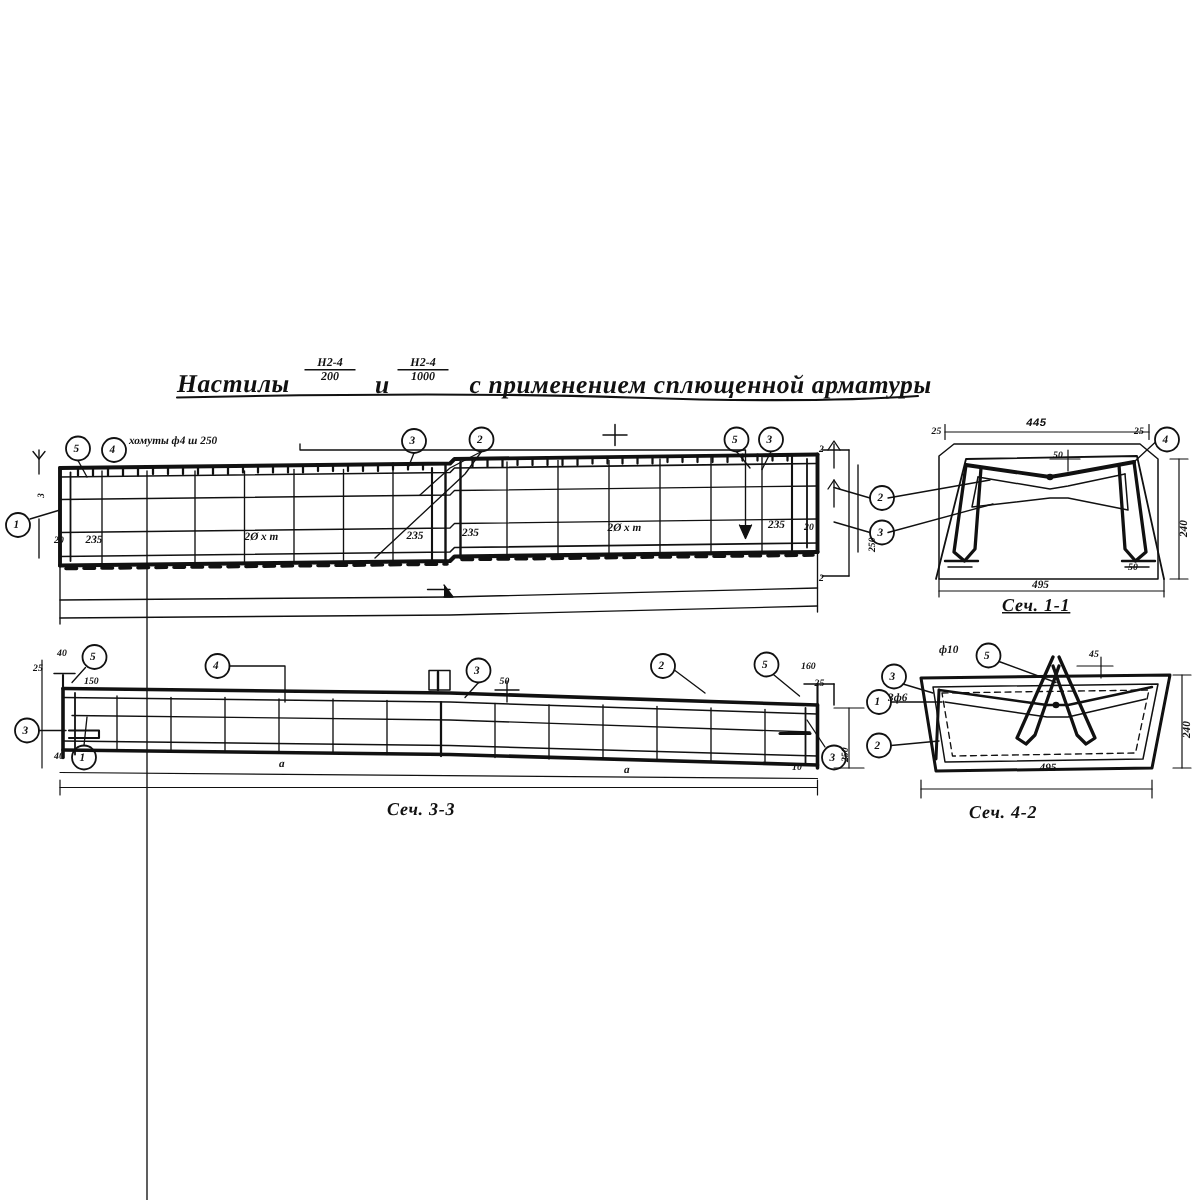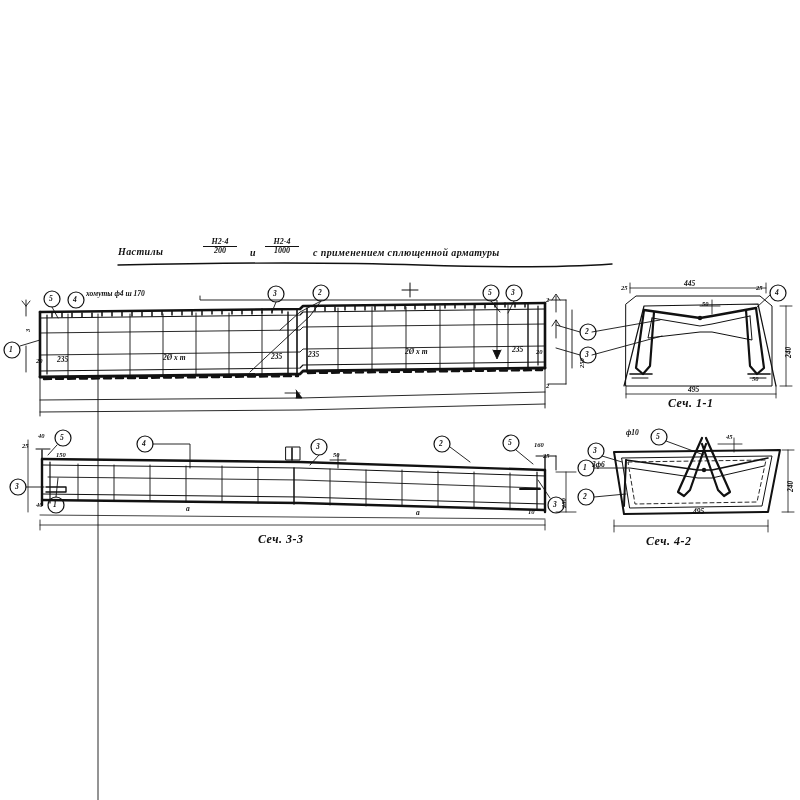--- a/index.html
+++ b/index.html
@@ -19,21 +19,21 @@
           border-top:48px solid #e9e9e9;}
   .chev-o{border-left:34px solid transparent;border-right:34px solid transparent;
           border-top:48px solid #f8d6bd;}
 
   
   #draw{position:absolute;left:0;top:0;width:800px;height:800px;}
 
   
   .lbl{position:absolute;color:#111;white-space:nowrap;
        font-family:"Liberation Serif",serif;font-style:italic;font-weight:700;}
-  .title{font-size:10px;letter-spacing:.4px;}
+  .title{font-size:17px;letter-spacing:.4px;}
   .cap{font-size:12px;letter-spacing:.5px;}
   .dim{font-size:7.5px;}
   .dim-s{font-size:6.5px;}
   .note{font-size:7.5px;}
   .frac{position:absolute;text-align:center;font-size:8px;
         font-family:"Liberation Serif",serif;font-style:italic;font-weight:700;
         color:#111;line-height:1.05;}
   .frac .bar{display:block;border-top:1.3px solid #111;}
   .rot{transform-origin:left top;}
 </style>
@@ -329,21 +329,21 @@
   <div class="lbl title" style="left:250px;top:247px;">и</div>
 
   <div class="frac" style="left:265px;top:238px;width:34px;">
     <span>Н2-4</span>
     <span class="bar"></span>
     <span>1000</span>
   </div>
 
   <div class="lbl title" style="left:313px;top:247px;">с применением сплющенной арматуры</div>
 
-  <div class="lbl note" style="left:86px;top:289px;">хомуты ф4 ш 170</div>
+  <div class="lbl note" style="left:86px;top:289px;">хомуты ф4 ш 250</div>
 
   <div class="lbl dim" style="left:57px;top:355px;">235</div>
   <div class="lbl dim" style="left:163px;top:353px;">2Ø x m</div>
   <div class="lbl dim" style="left:271px;top:352px;">235</div>
   <div class="lbl dim" style="left:308px;top:350px;">235</div>
   <div class="lbl dim" style="left:405px;top:347px;">2Ø x m</div>
   <div class="lbl dim" style="left:512px;top:345px;">235</div>
   <div class="lbl dim-s" style="left:36px;top:357px;">20</div>
   <div class="lbl dim-s" style="left:536px;top:348px;">20</div>
   <div class="lbl dim-s" style="left:546px;top:296px;">2</div>
@@ -376,28 +376,28 @@
 
   <div class="lbl dim" style="left:60px;top:433px;">5</div>
   <div class="lbl dim" style="left:142px;top:439px;">4</div>
   <div class="lbl dim" style="left:316px;top:442px;">3</div>
   <div class="lbl dim" style="left:439px;top:439px;">2</div>
   <div class="lbl dim" style="left:508px;top:438px;">5</div>
   <div class="lbl dim" style="left:15px;top:482px;">3</div>
   <div class="lbl dim" style="left:53px;top:500px;">1</div>
   <div class="lbl dim" style="left:553px;top:500px;">3</div>
 
-  <div class="lbl dim" style="left:684px;top:279px;">445</div>
+  <div class="lbl dim" style="left:684px;top:279px;font-family:Liberation Mono, monospace;">445</div>
   <div class="lbl dim" style="left:688px;top:385px;">495</div>
   <div class="lbl dim rot" style="left:784px;top:358px;transform:rotate(-90deg);">240</div>
   <div class="lbl dim-s" style="left:621px;top:284px;">25</div>
   <div class="lbl dim-s" style="left:756px;top:284px;">25</div>
   <div class="lbl dim-s" style="left:702px;top:300px;">50</div>
   <div class="lbl dim-s" style="left:752px;top:375px;">50</div>
-  <div class="lbl cap" style="left:668px;top:396px;">Сеч. 1-1</div>
+  <div class="lbl cap" style="left:668px;top:396px;text-decoration:underline;">Сеч. 1-1</div>
   <div class="lbl dim" style="left:775px;top:288px;">4</div>
 
   <div class="lbl dim" style="left:693px;top:507px;">495</div>
   <div class="lbl dim rot" style="left:786px;top:492px;transform:rotate(-90deg);">240</div>
   <div class="lbl note" style="left:626px;top:428px;">ф10</div>
   <div class="lbl note" style="left:592px;top:460px;text-align:right;">3ф6</div>
   <div class="lbl dim-s" style="left:726px;top:433px;">45</div>
   <div class="lbl cap" style="left:646px;top:534px;">Сеч. 4-2</div>
   <div class="lbl dim" style="left:656px;top:432px;">5</div>
   <div class="lbl dim" style="left:593px;top:446px;">3</div>

